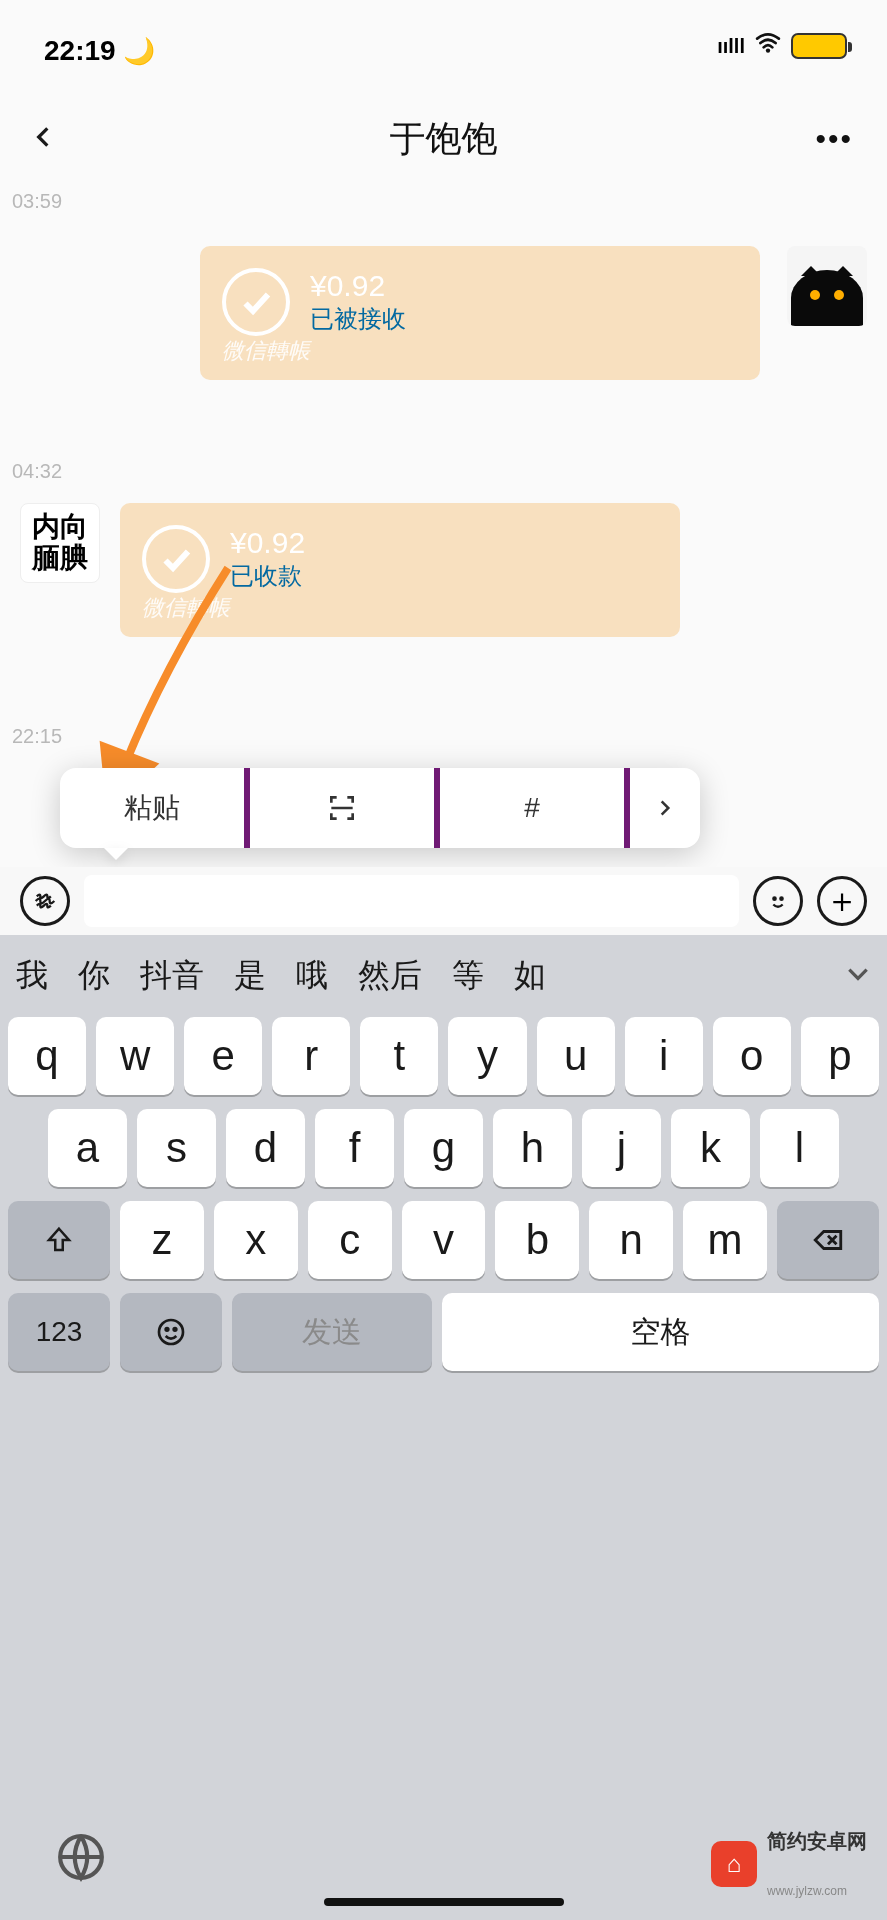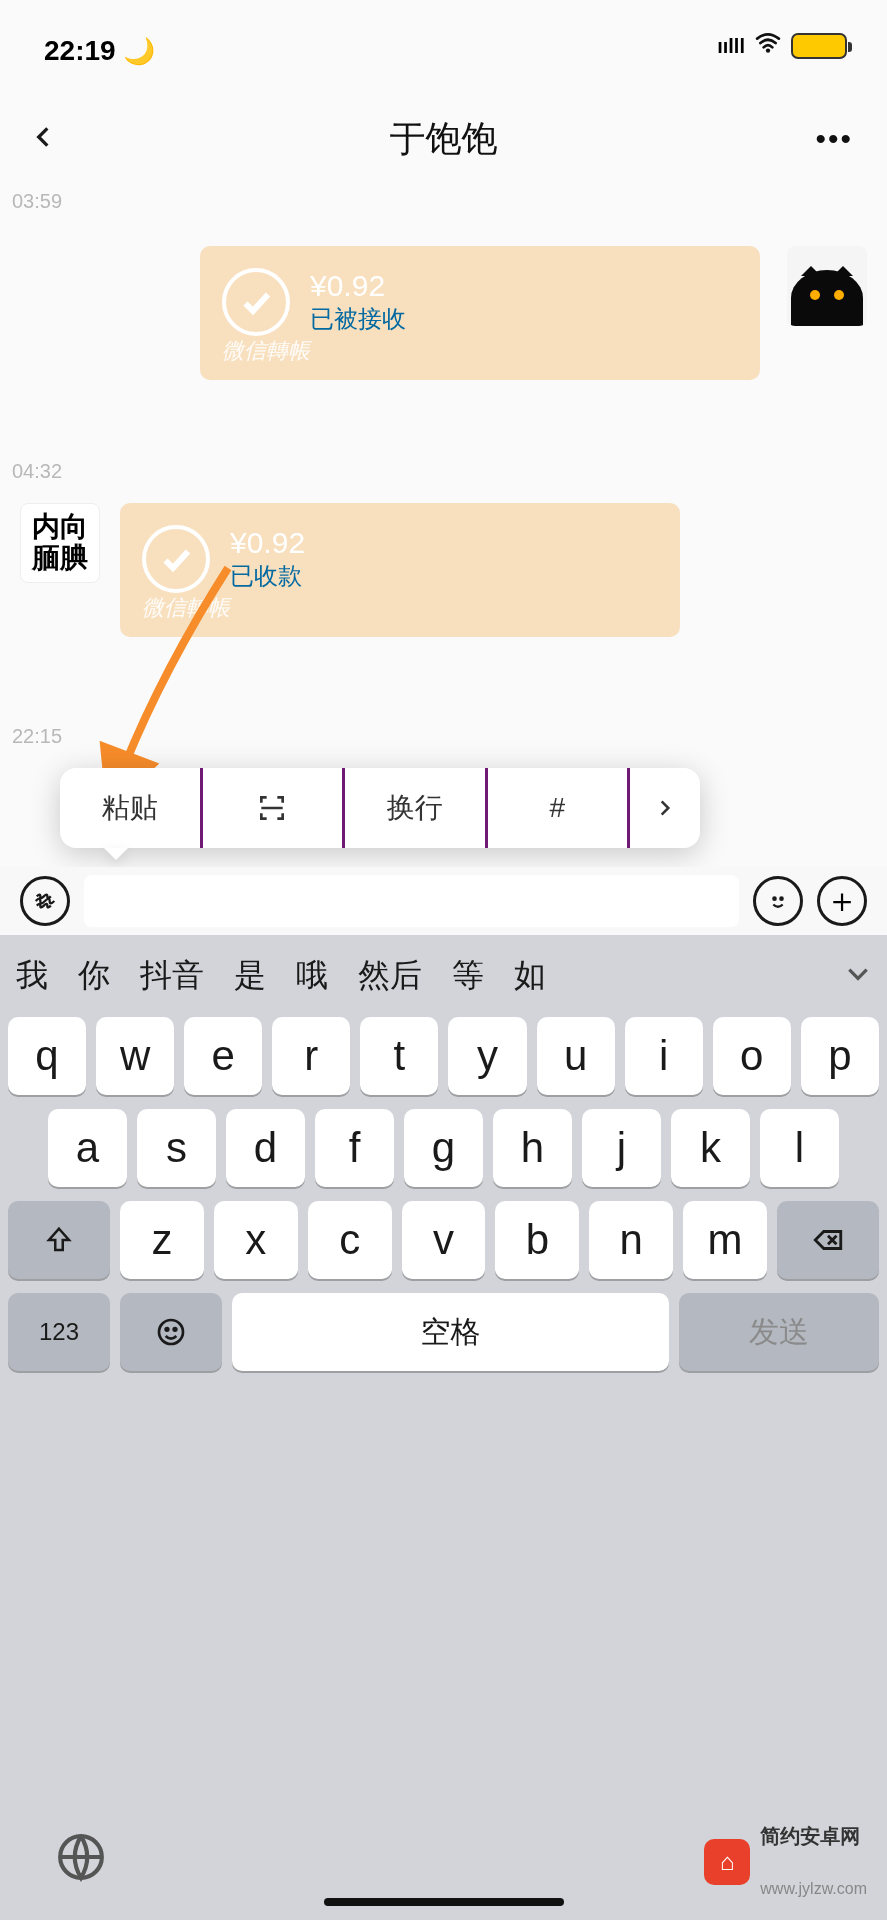--- a/index.html
+++ b/index.html
@@ -42,55 +42,55 @@
   .cat-eyes{position:absolute;top:20px;left:0;right:0;display:flex;justify-content:center;gap:14px;}
   .cat-eyes span{width:10px;height:10px;background:#ffae00;border-radius:50%;}
 
   .avatar-left { position:absolute; top:503px; left:20px; width:80px; height:80px; border-radius:8px; background:#fff; display:flex; flex-direction:column; align-items:center; justify-content:center; font-size:28px; font-weight:700; line-height:1.1; border:1px solid #eee;text-align:center;}
 
   
   .arrow { position:absolute; }
 
   
   .ctx { position:absolute; top:768px; left:60px; width:640px; height:80px; background:#fff; border-radius:16px; box-shadow:0 6px 30px rgba(0,0,0,.2); display:flex; }
-  .ctx-item { flex:1; display:flex; align-items:center; justify-content:center; font-size:28px; color:#333; border-right:3px solid #701a75;}
+  .ctx-item { flex:1; display:flex; align-items:center; justify-content:center; font-size:28px; color:#333; border-right:6px solid #701a75;}
   .ctx-item:last-child{border-right:none; flex:0 0 70px;}
   .ctx-tip { position:absolute; top:848px; left:104px; width:0; height:0; border:12px solid transparent; border-top-color:#fff; filter:drop-shadow(0 4px 6px rgba(0,0,0,.1));}
   .frag { position:absolute; top:780px; left:640px; font-size:28px; color:#999; }
 
   
   .input-bar { position:absolute; top:867px; left:0; right:0; height:68px; display:flex; align-items:center; background:#f8f8f8; padding:0 20px; gap:14px;}
   .voice-icn,.emoji-icn,.plus-icn{width:50px;height:50px;border:3px solid #1a1a1a;border-radius:50%;display:flex;align-items:center;justify-content:center;font-size:26px;}
   .plus-icn{font-size:34px;font-weight:300;}
   .text-input { flex:1; height:52px; background:#fff; border-radius:8px; }
 
   
   .kbd { position:absolute; top:935px; left:0; right:0; bottom:0; background:#d2d4d9; }
   .cands { height:82px; display:flex; align-items:center; padding:0 16px; gap:30px; font-size:32px; color:#1a1a1a; position:relative;}
   .cand-more{position:absolute;right:16px;}
   .krow { display:flex; gap:10px; padding:0 8px; margin-bottom:14px; }
   .krow2{padding:0 48px;}
   .key { flex:1; height:78px; background:#fff; border-radius:10px; box-shadow:0 2px 0 rgba(0,0,0,.25); display:flex; align-items:center; justify-content:center; font-size:42px; color:#1a1a1a; font-weight:400;}
   .key-fn { background:#b4b8c0; }
   .key-shift,.key-del{flex:0 0 102px;}
   .row4{display:flex;gap:10px;padding:0 8px;margin-bottom:14px;}
-  .key-123{flex:0 0 102px;font-size:24px;}
+  .key-123{flex:0 0 102px;font-size:28px;}
   .key-em{flex:0 0 102px;}
   .key-space{flex:1;font-size:30px;}
   .key-send{flex:0 0 200px;font-size:30px;color:#8a8a8a;}
   .globe{position:absolute;bottom:34px;left:56px;}
   .globe svg{width:50px;height:50px;stroke:#555;stroke-width:2;fill:none;}
   .home-ind{position:absolute;bottom:14px;left:50%;transform:translateX(-50%);width:240px;height:8px;background:#111;border-radius:8px;}
 
   
   .wm{position:absolute;bottom:22px;right:20px;display:flex;align-items:center;gap:10px;}
   .wm-logo{width:46px;height:46px;background:#e9402b;border-radius:10px;display:flex;align-items:center;justify-content:center;color:#fff;font-size:24px;}
   .wm-txt{display:flex;flex-direction:column;line-height:1.1;}
   .wm-txt .a{font-size:20px;font-weight:700;color:#333;}
-  .wm-txt .b{font-size:16px;color:#888;margin-top:33px;}
+  .wm-txt .b{font-size:12px;color:#888;margin-top:33px;}
 </style>
 </head>
 <body>
 
 <div class="white-bg"></div>
 
 <div class="status-bar">
   <span class="time">22:19</span>
   <span class="moon">🌙</span>
 </div>
@@ -173,21 +173,20 @@
 </svg>
 
 <span class="frag">星</span>
 <div class="ctx">
   <div class="ctx-item">粘贴</div>
   <div class="ctx-item">
     <svg width="32" height="32" viewBox="0 0 24 24" stroke="#333" stroke-width="2" fill="none">
         <path d="M4 8V4h4M16 4h4v4M20 16v4h-4M8 20H4v-4M4 12h16"></path>
       </svg>
   </div>
-  <div class="ctx-item">换行</div>
   <div class="ctx-item">#</div>
   <div class="ctx-item">
     <svg width="20" height="20" viewBox="0 0 24 24" stroke="#333" stroke-width="3" fill="none">
         <path d="M8 4l8 8-8 8"></path>
       </svg>
   </div>
 </div>
 <div class="ctx-tip"></div>
 
 <div class="input-bar">
@@ -268,22 +267,22 @@
   <div class="row4">
     <div class="key key-fn key-123">123</div>
     <div class="key key-fn key-em">
       <svg width="32" height="32" viewBox="0 0 24 24" stroke="#1a1a1a" stroke-width="2" fill="none">
           <circle cx="12" cy="12" r="9"></circle>
           <circle cx="9" cy="10" r="1" fill="#1a1a1a"></circle>
           <circle cx="15" cy="10" r="1" fill="#1a1a1a"></circle>
           <path d="M8 15q4 4 8 0"></path>
         </svg>
     </div>
+    <div class="key key-fn key-send">发送</div>
     <div class="key key-space">空格</div>
-    <div class="key key-fn key-send">发送</div>
   </div>
   <div class="globe">
     <svg viewBox="0 0 24 24">
         <circle cx="12" cy="12" r="10"></circle>
         <path d="M2 12h20M12 2q6 10 0 20q-6-10 0-20"></path>
       </svg>
   </div>
   <div class="home-ind"></div>
 </div>
 

